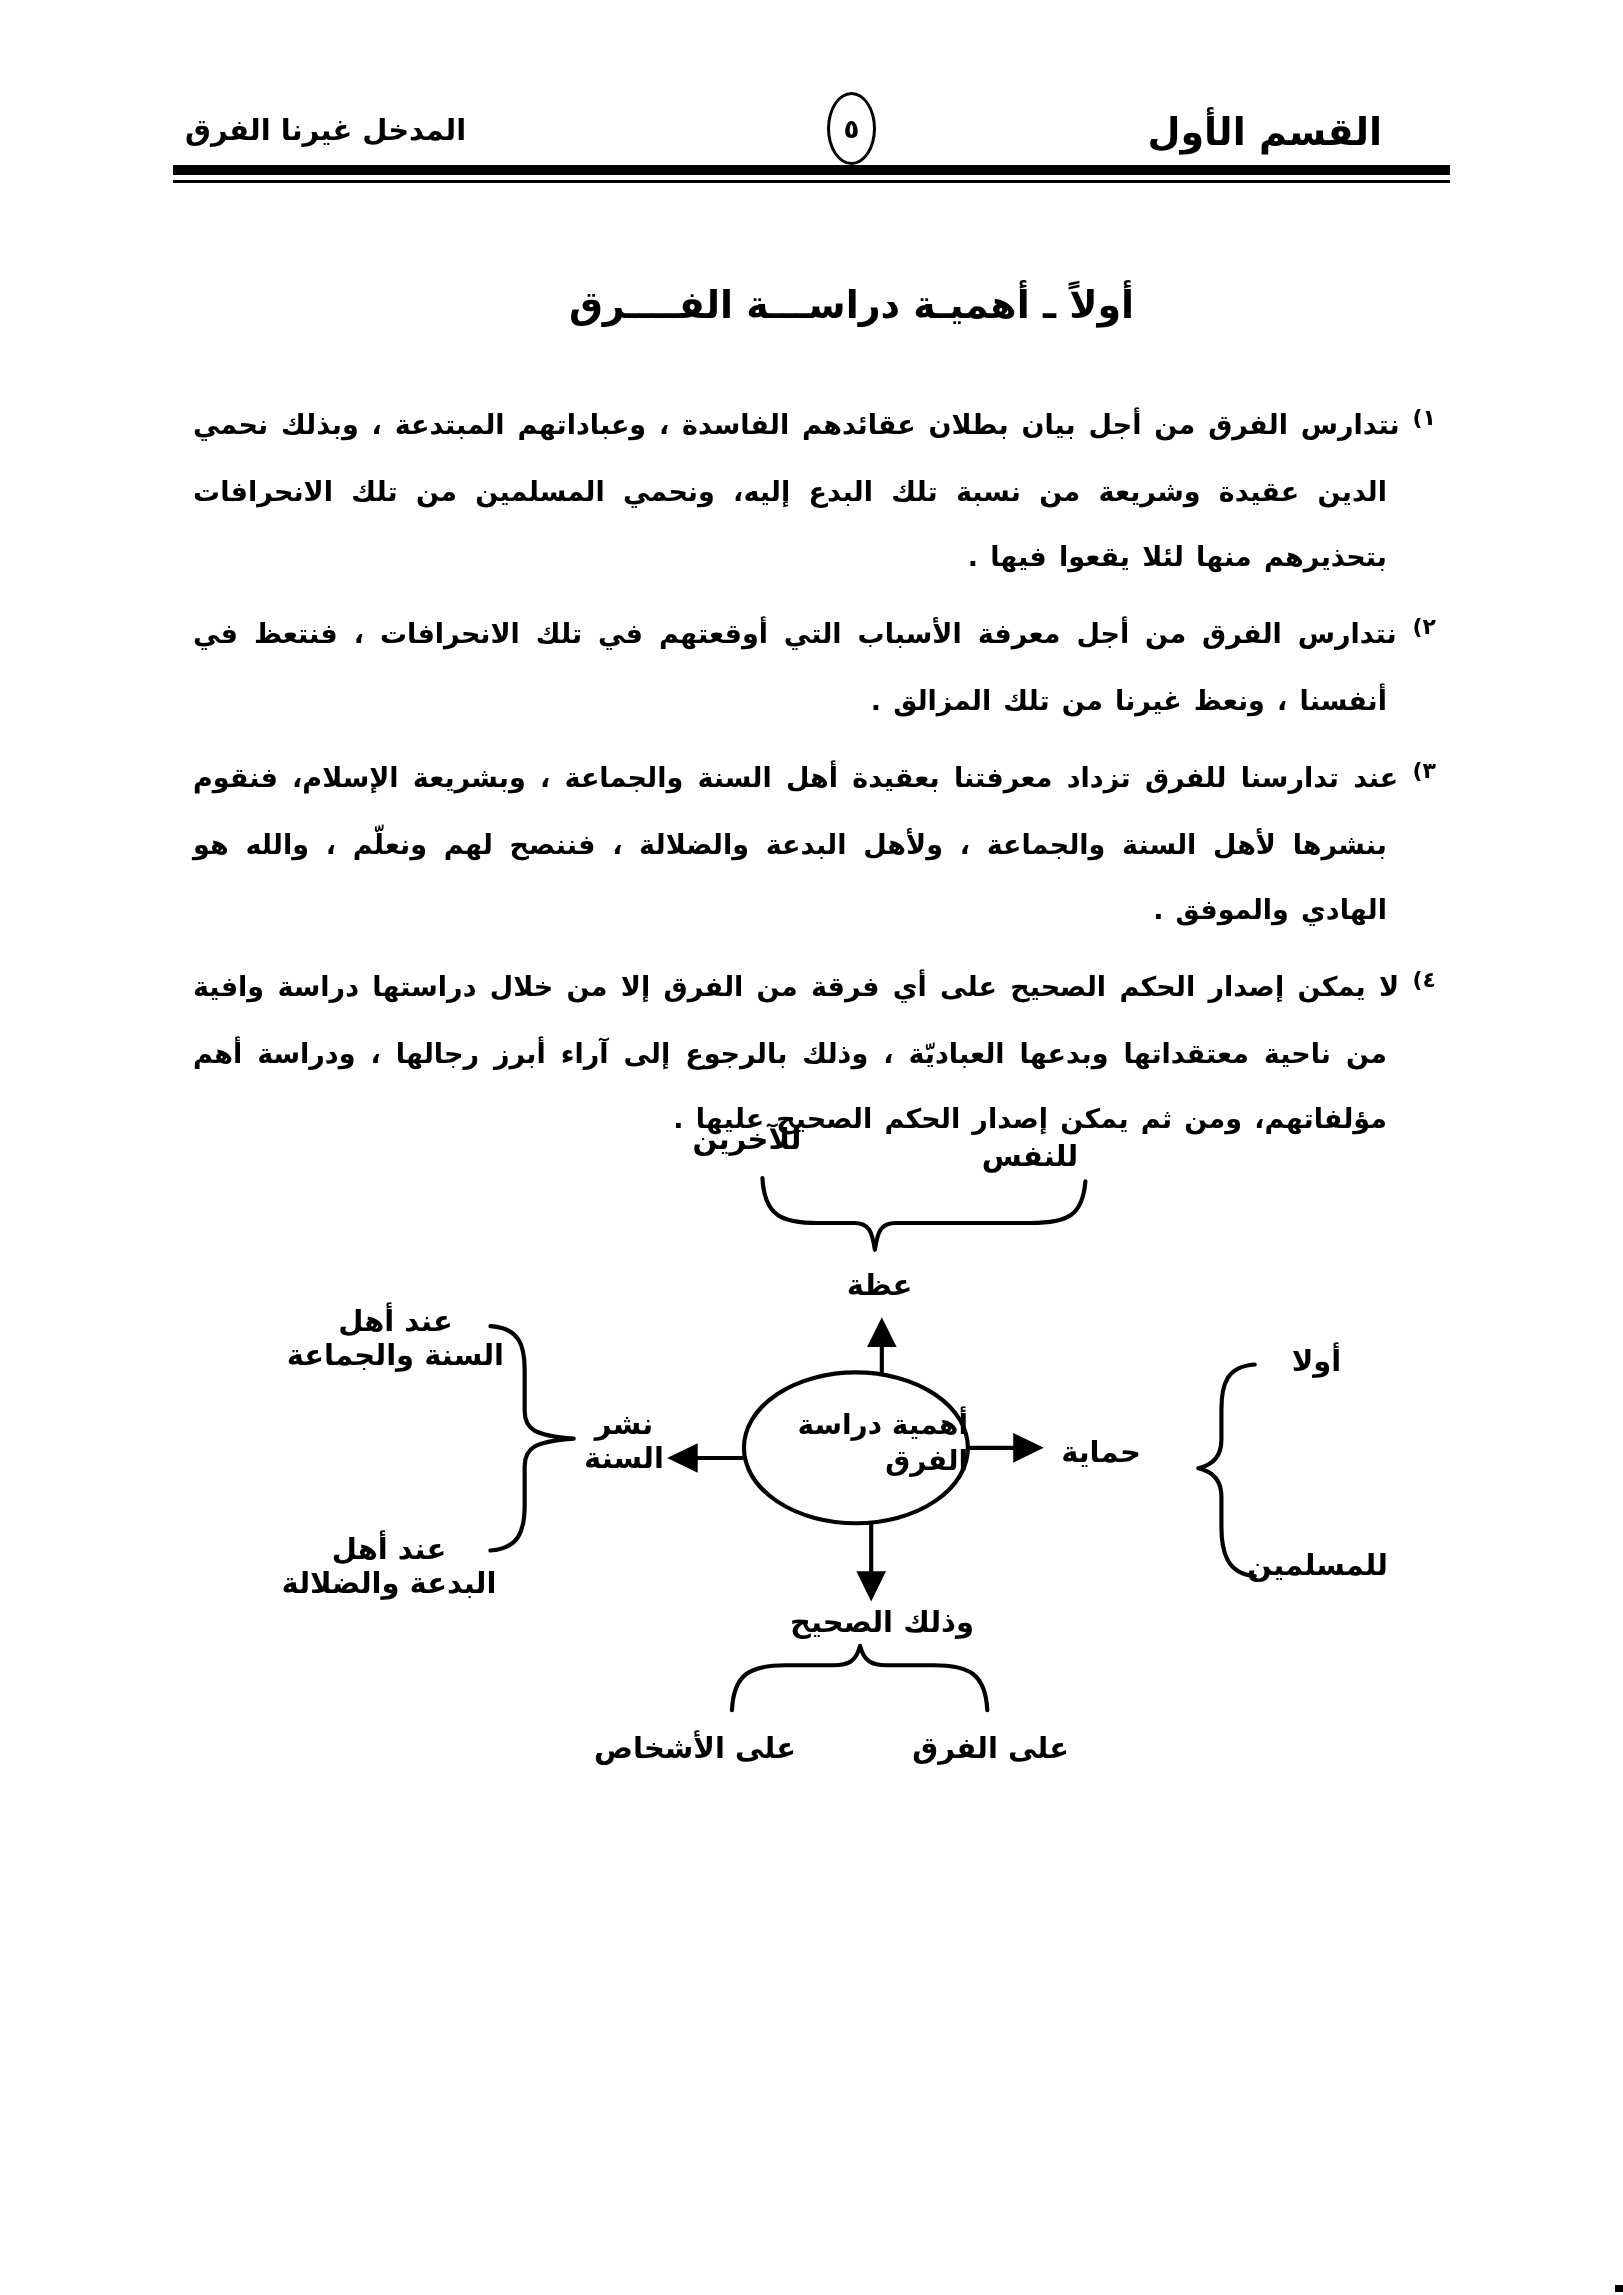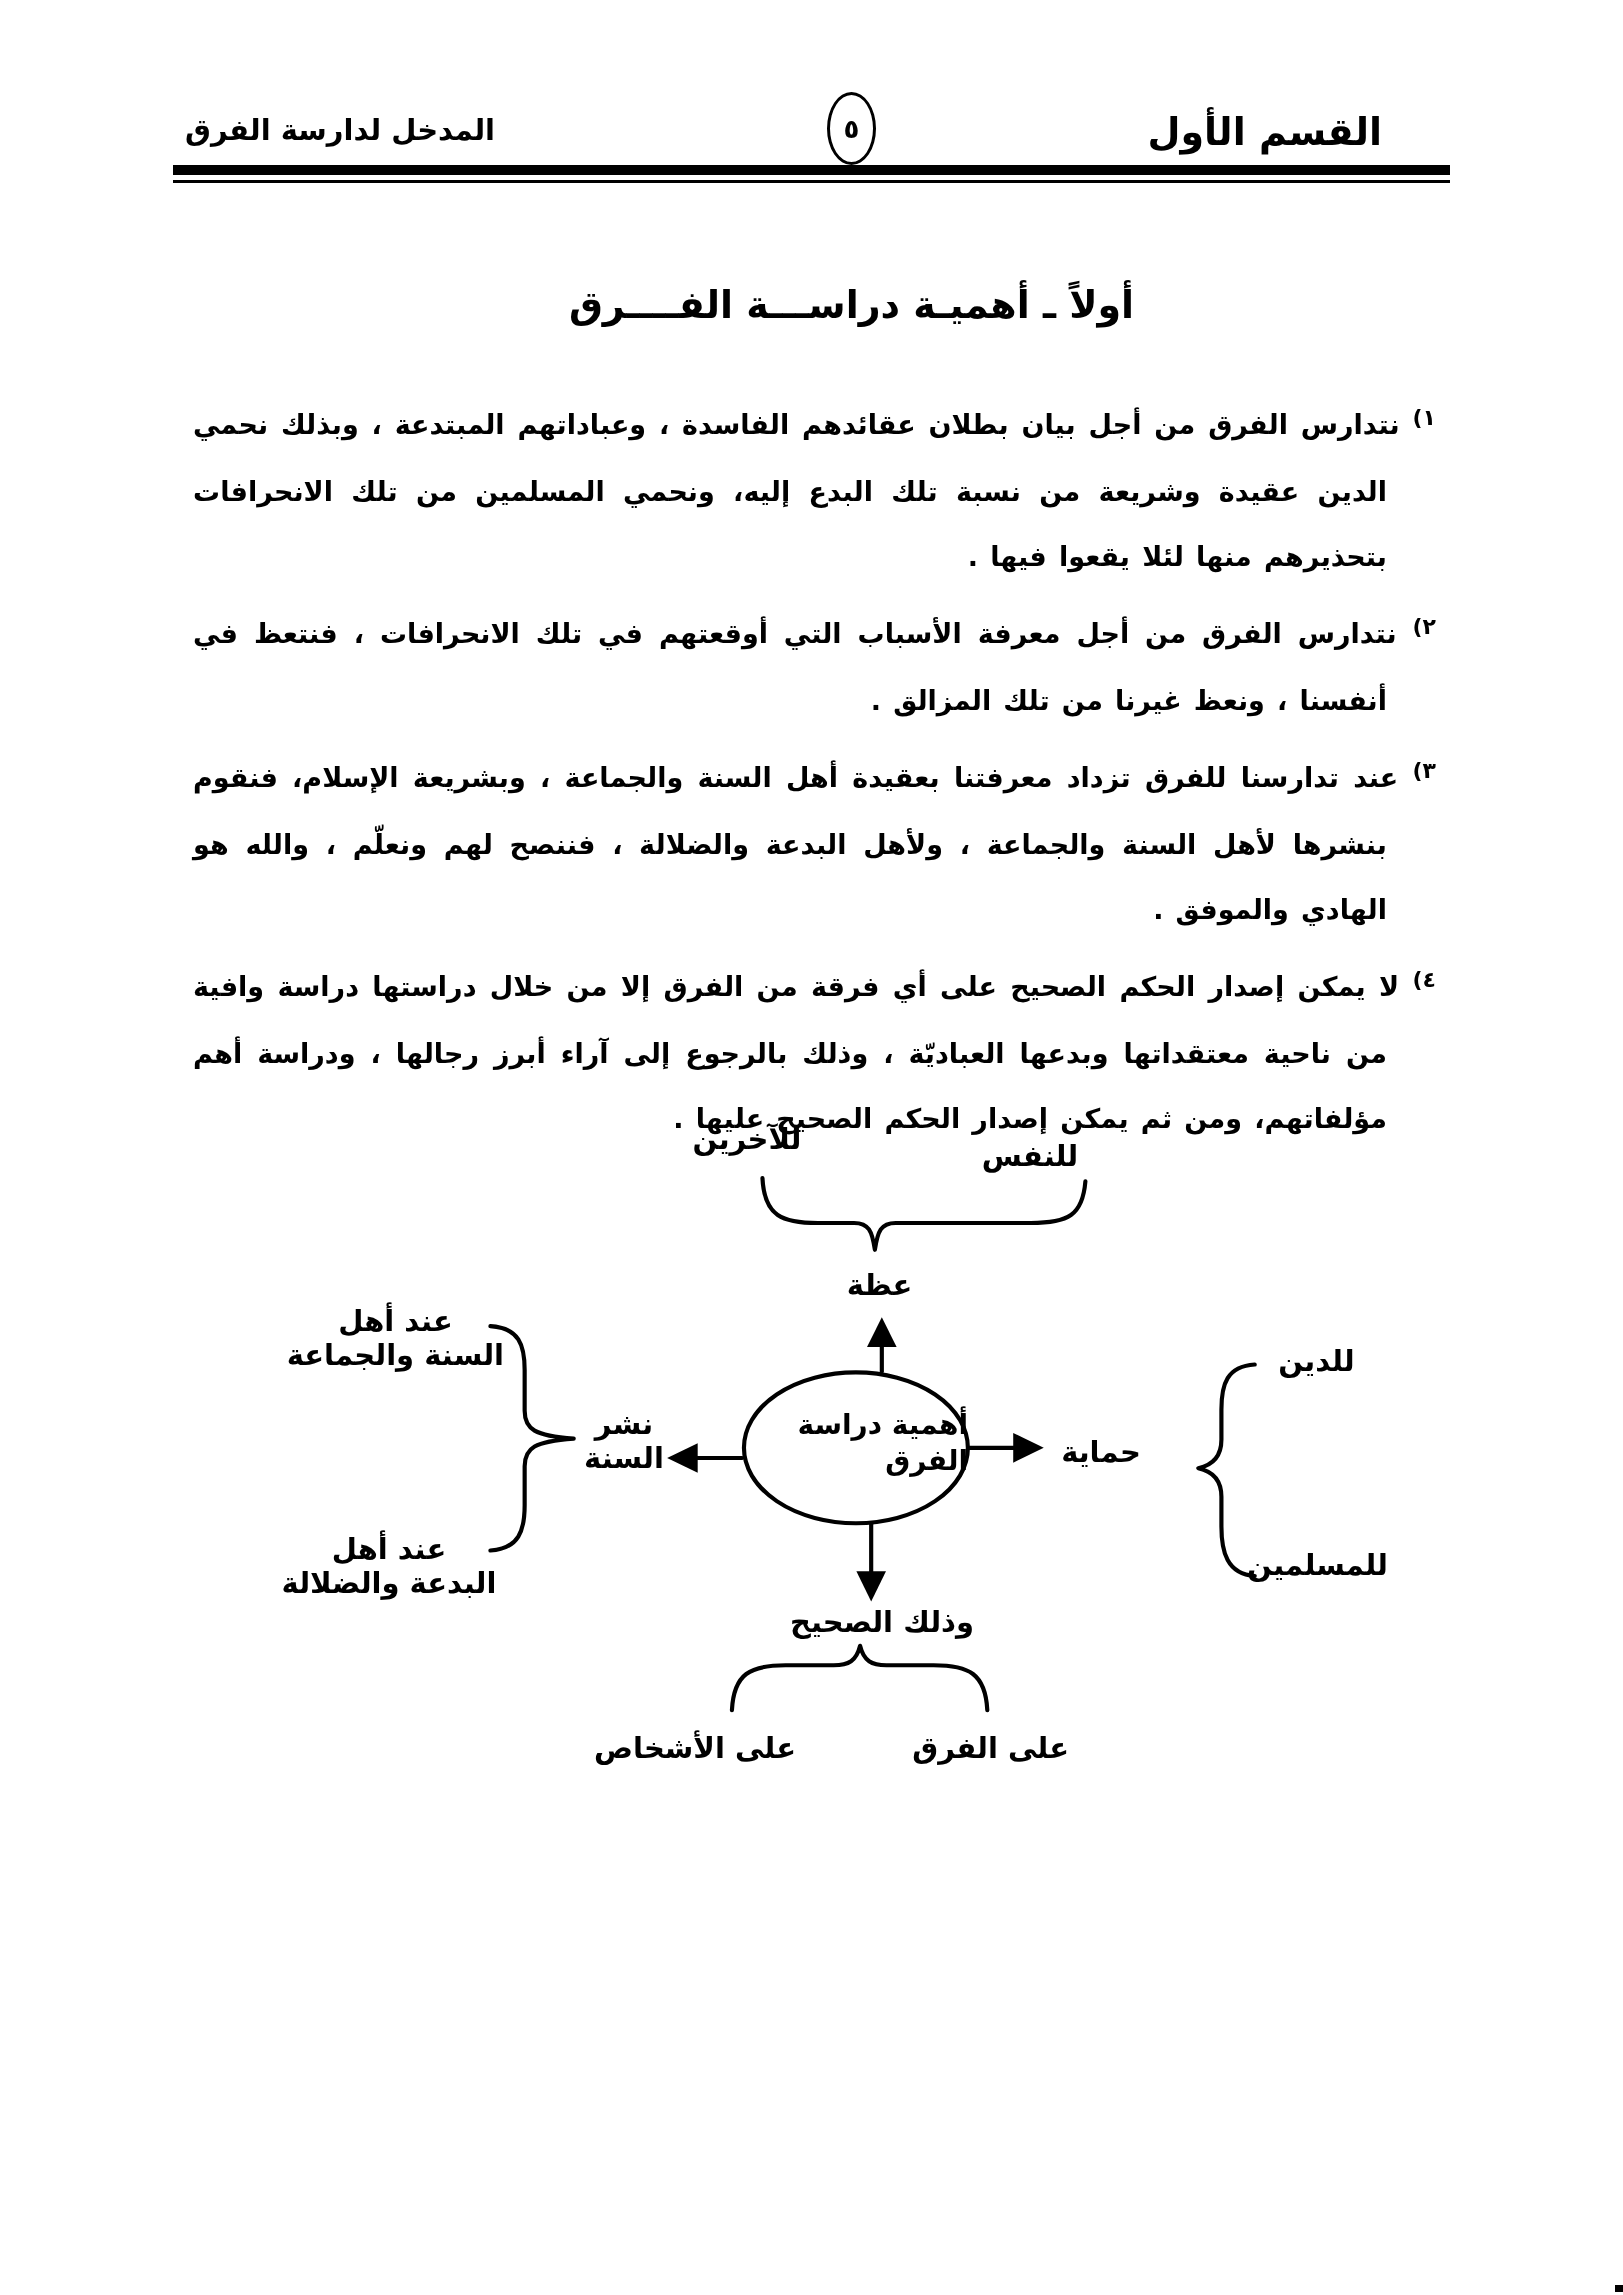--- a/index.html
+++ b/index.html
@@ -38,21 +38,21 @@
     font-size:28px; line-height:36px; text-align:right; }
   .ellipse-text span { display:block; }
   .scan-mark { position:absolute; left:1615px; top:2285px; width:8.3px; height:6.5px; background:#000; }
 </style>
 </head>
 <body>
 
 <div class="page">
 
   <div class="hdr-right">القسم الأول</div>
-  <div class="hdr-left">المدخل لدارسة الفرق</div>
+  <div class="hdr-left">المدخل غيرنا الفرق</div>
   <div class="page-circle">
     <span>٥</span>
   </div>
   <div class="rule-thick"></div>
   <div class="rule-thin"></div>
 
   <div class="main-title">أولاً ـ أهميـة دراســـة الفــــرق</div>
 
   <div class="paras">
     <p><span class="pnum">١)</span> <span>نتدارس الفرق من أجل بيان بطلان عقائدهم الفاسدة ، وعباداتهم المبتدعة ، وبذلك نحمي الدين عقيدة وشريعة من نسبة تلك البدع إليه، ونحمي المسلمين من تلك الانحرافات بتحذيرهم منها لئلا يقعوا فيها .</span></p>
@@ -90,21 +90,21 @@
   <div class="dlabel" style="left:673px; top:1122px; width:148px;">للآخرين</div>
   <div class="dlabel" style="left:965px; top:1139px; width:130px;">للنفس</div>
   <div class="dlabel" style="left:831px; top:1259px; width:97px;margin-top:9px;">عظة</div>
 
   <div class="ellipse-text">
     <span>أهمية دراسة</span>
     <span>الفرق</span>
   </div>
 
   <div class="dlabel" style="left:1050px; top:1435px; width:102px;">حماية</div>
-  <div class="dlabel" style="left:1261px; top:1344px; width:111px;">للدين</div>
+  <div class="dlabel" style="left:1261px; top:1344px; width:111px;">أولا</div>
   <div class="dlabel" style="left:1249px; top:1548px; width:139px;">للمسلمين</div>
 
   <div class="dlabel" style="left:571px; top:1407px; width:106px;">
     <span>نشر</span>
     <span>السنة</span>
   </div>
   <div class="dlabel" style="left:287px; top:1304px; width:217px;">
     <span>عند أهل</span>
     <span>السنة والجماعة</span>
   </div>

